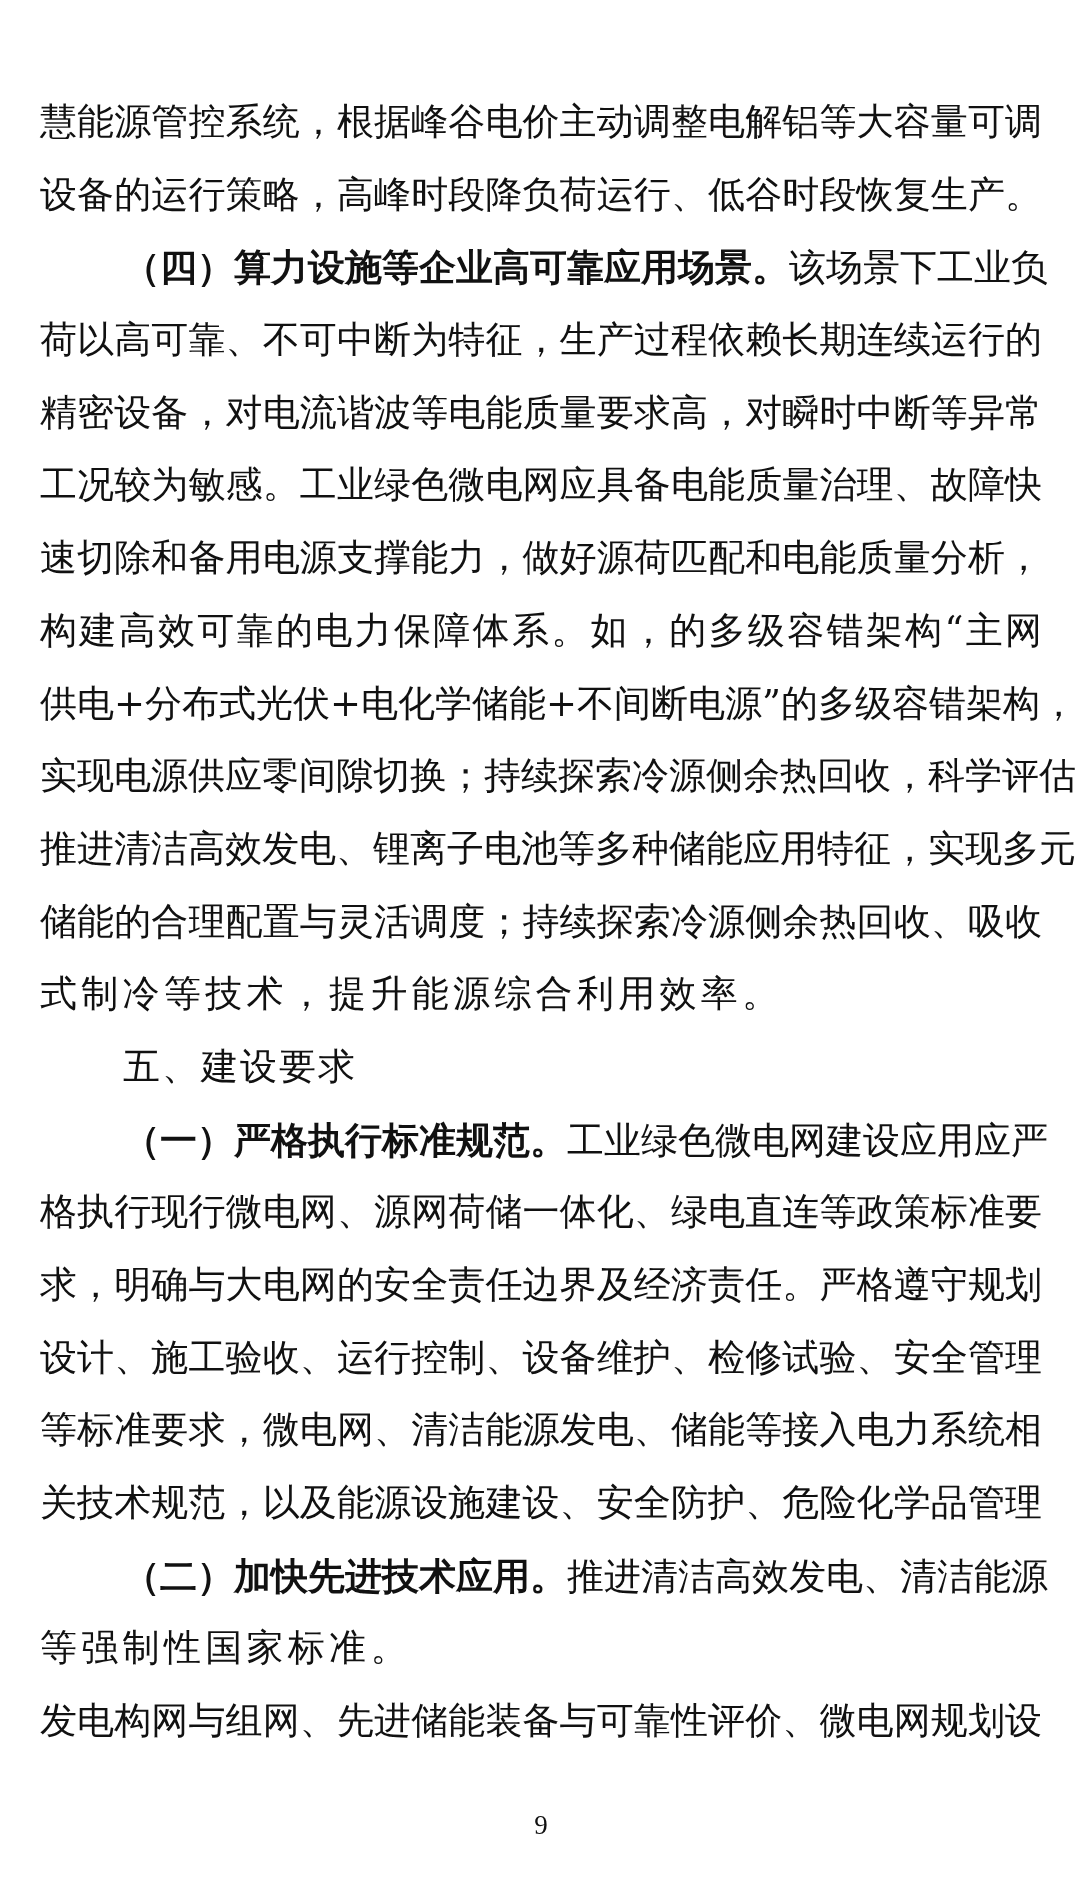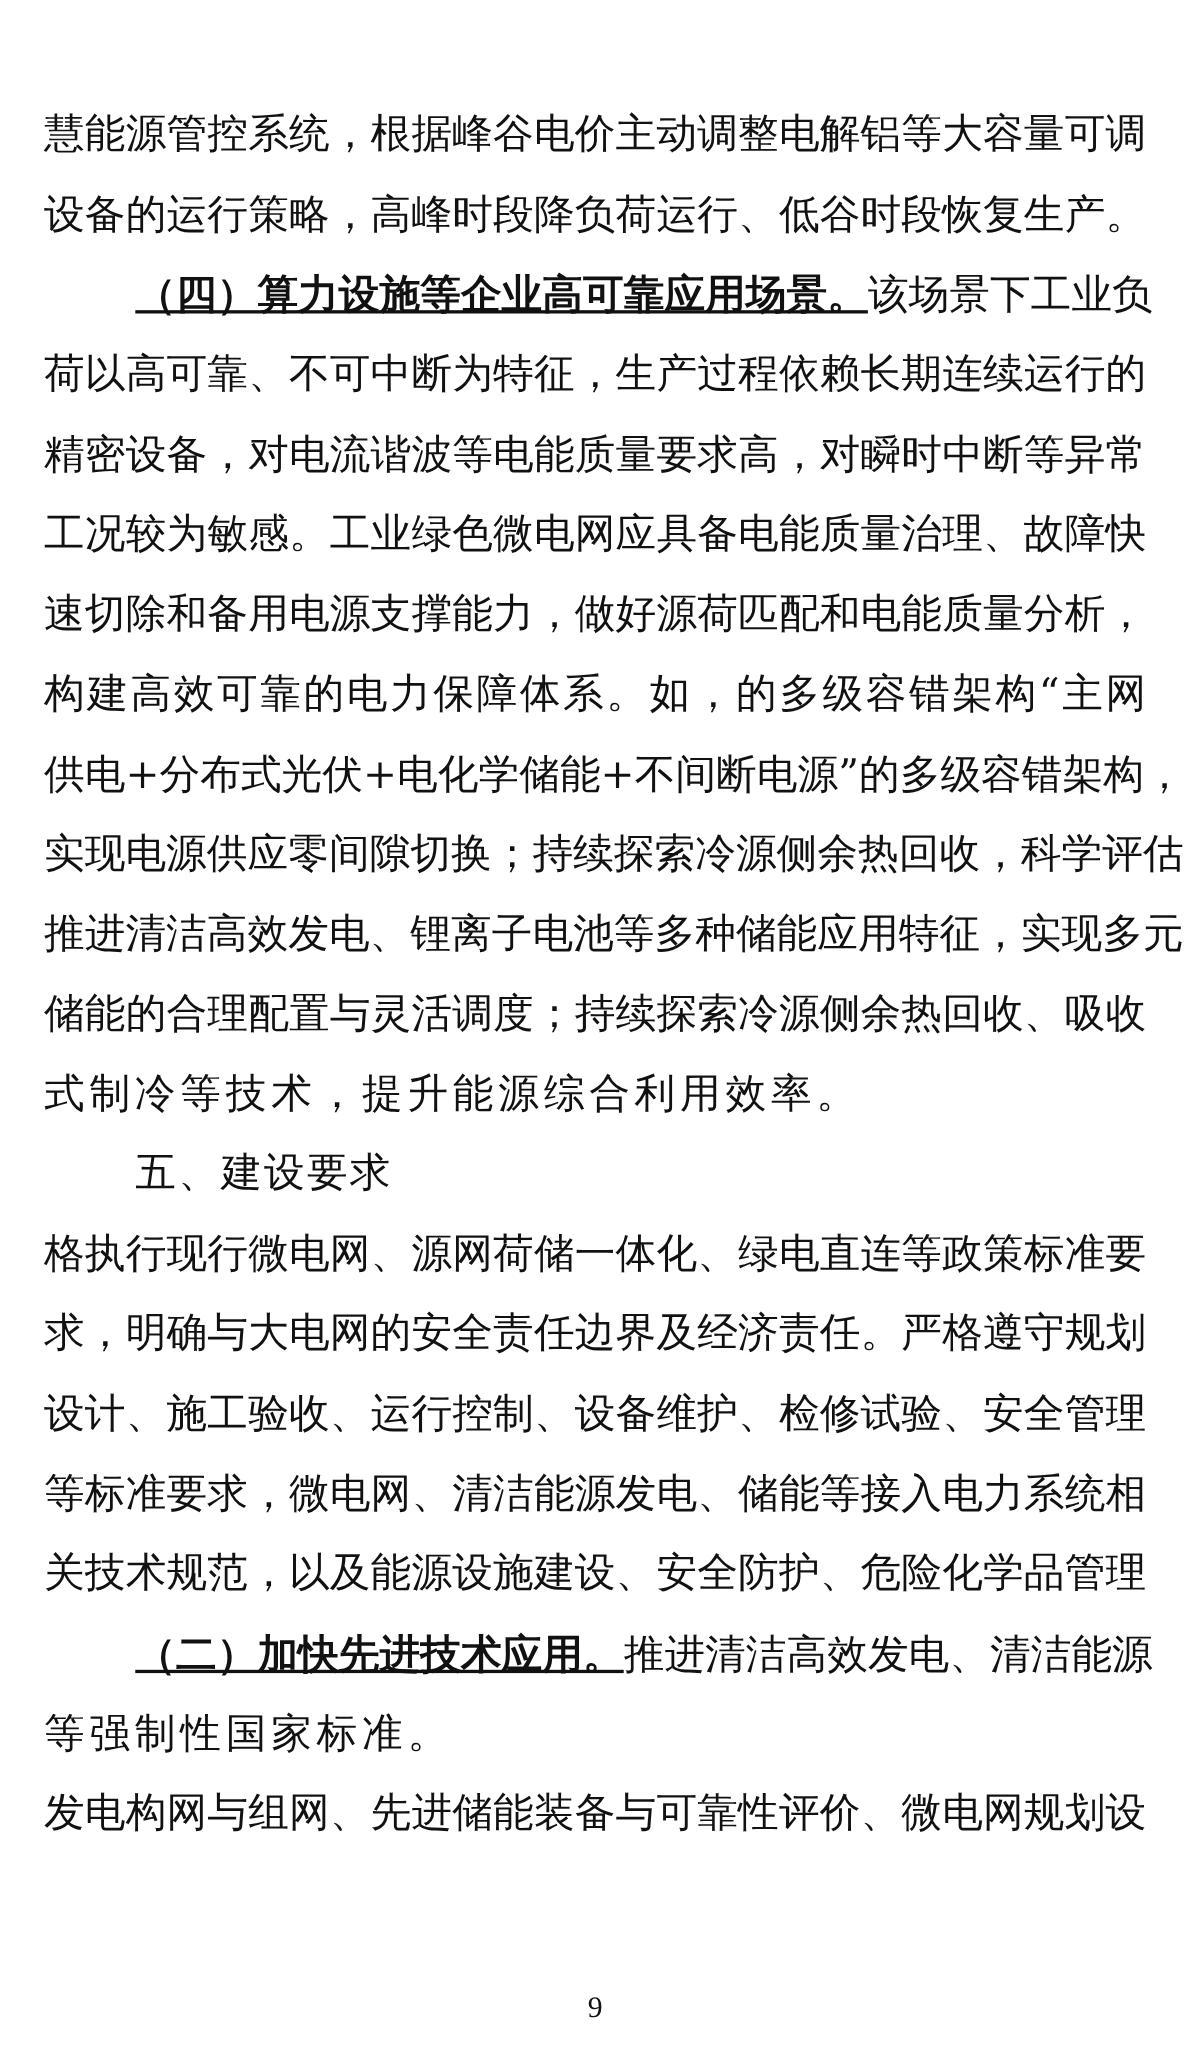--- a/index.html
+++ b/index.html
@@ -18,21 +18,21 @@
     white-space: nowrap;
     text-align: justify; text-align-last: justify;
     overflow: visible;
   }
   .line.last { text-align-last: left; letter-spacing: 4.3px; }
   .line.indent { padding-left: 83px; }
   .heading {
     font-family: Liberation Serif, serif;
     font-weight: normal; text-align-last: left; letter-spacing: 2px;
   }
-  .lead { font-weight: bold; text-decoration: underline; }
+  .lead { font-weight: bold; }
   .page-number {
     position: absolute; left: 0; width: 1082px; top: 1810px;
     text-align: center;
     font-family: "Liberation Serif", "DejaVu Serif", serif;
     font-size: 27px; color: #111111;
   }
 </style>
 </head>
 <body>
 
@@ -49,20 +49,21 @@
     <div class="line">速切除和备用电源支撑能力，做好源荷匹配和电能质量分析，</div>
     <div class="line">构建高效可靠的电力保障体系。如，的多级容错架构“主网</div>
     <div class="line">供电+分布式光伏+电化学储能+不间断电源”的多级容错架构，</div>
     <div class="line">实现电源供应零间隙切换；持续探索冷源侧余热回收，科学评估</div>
     <div class="line">推进清洁高效发电、锂离子电池等多种储能应用特征，实现多元</div>
     <div class="line">储能的合理配置与灵活调度；持续探索冷源侧余热回收、吸收</div>
     <div class="line last">式制冷等技术，提升能源综合利用效率。</div>
 
     <div class="line indent heading">五、建设要求</div>
 
+    <div class="line indent"><span class="lead">（一）严格执行标准规范。</span><span>工业绿色微电网建设应用应严</span></div>
     <div class="line">格执行现行微电网、源网荷储一体化、绿电直连等政策标准要</div>
     <div class="line">求，明确与大电网的安全责任边界及经济责任。严格遵守规划</div>
     <div class="line">设计、施工验收、运行控制、设备维护、检修试验、安全管理</div>
     <div class="line">等标准要求，微电网、清洁能源发电、储能等接入电力系统相</div>
     <div class="line">关技术规范，以及能源设施建设、安全防护、危险化学品管理</div>
     <div class="line indent"><span class="lead">（二）加快先进技术应用。</span><span>推进清洁高效发电、清洁能源</span></div>
 
     <div class="line last">等强制性国家标准。</div>
     <div class="line">发电构网与组网、先进储能装备与可靠性评价、微电网规划设</div>
 

